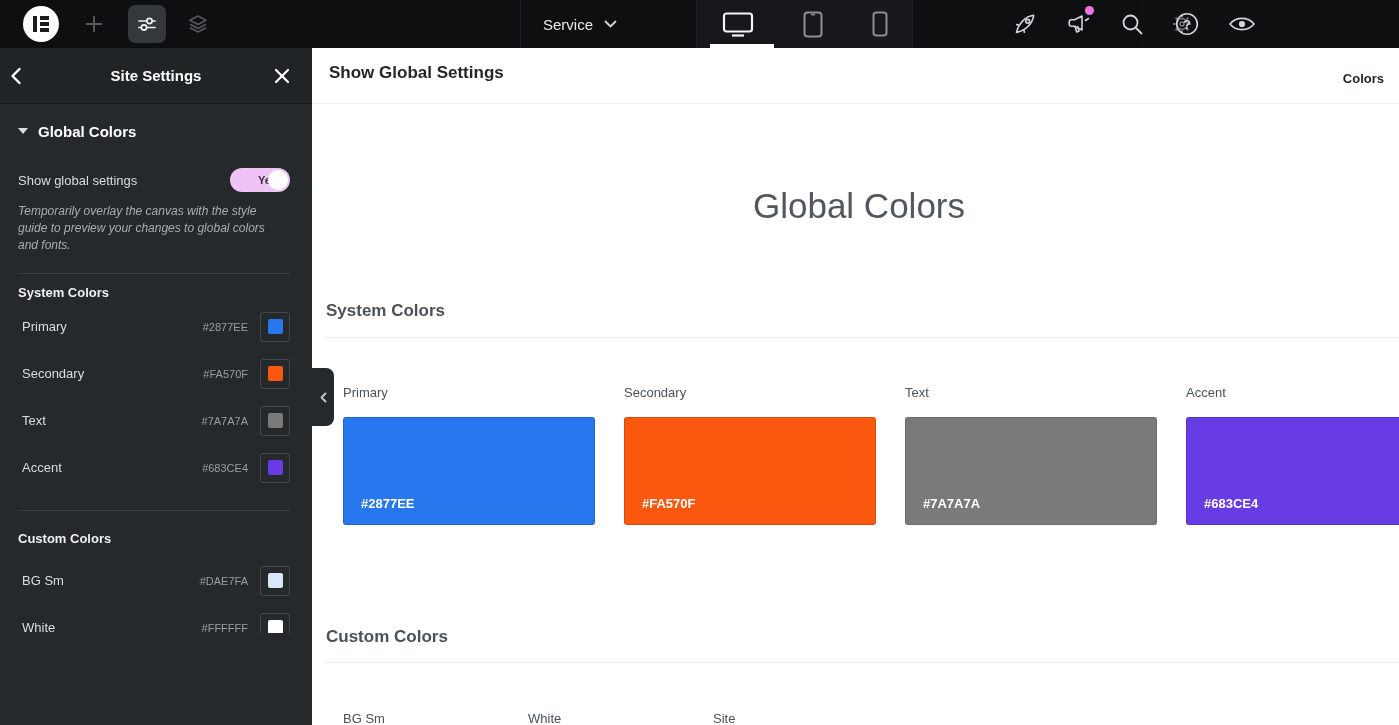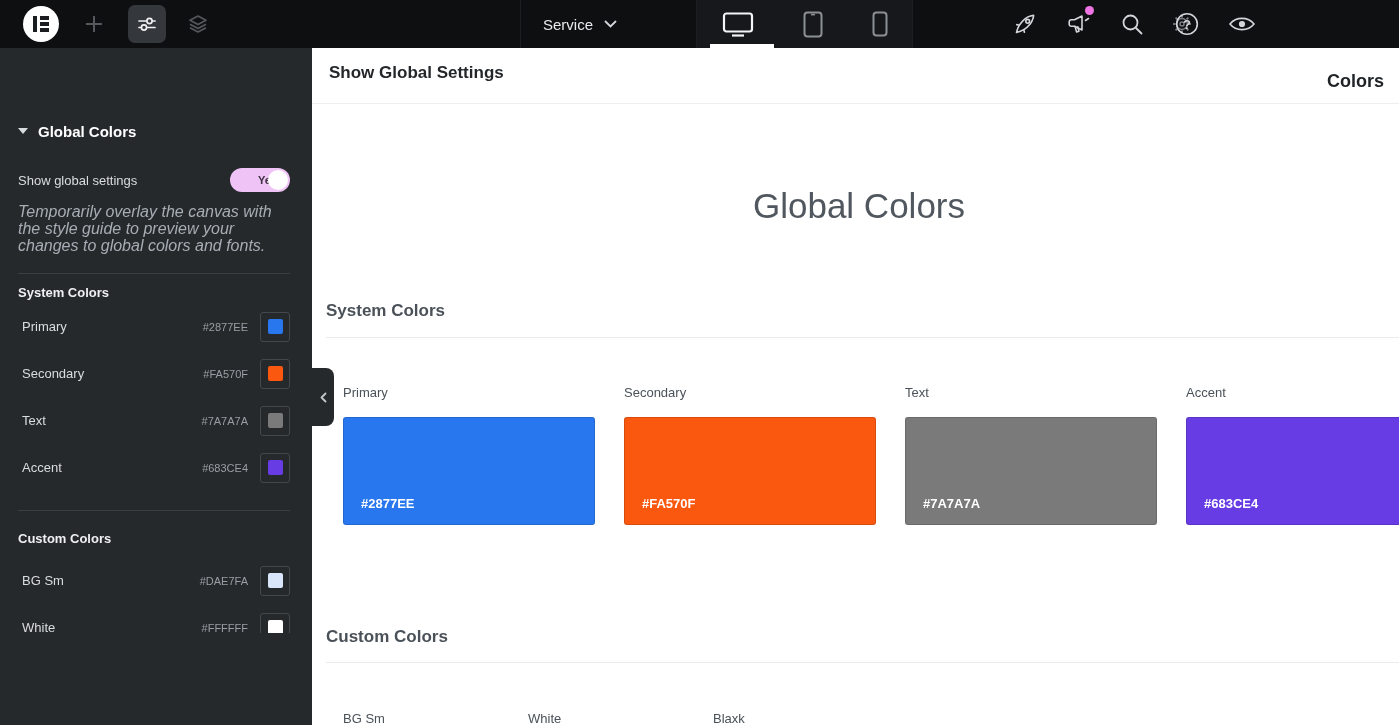--- a/index.html
+++ b/index.html
@@ -43,21 +43,21 @@
   .sb-close { position:absolute; right:10px; top:14px; width:28px; height:28px; border:none; background:transparent; cursor:pointer; }
   .sb-body { position:absolute; left:0; top:56px; width:312px; height:529px; overflow:hidden; padding:0 22px 0 18px; }
   .accordion { display:flex; align-items:center; gap:10px; margin-top:13px; height:28px; border:none; background:transparent; cursor:pointer; }
   .caret { width:0; height:0; border-left:5px solid transparent; border-right:5px solid transparent; border-top:6px solid #d9dcdf; }
   .accordion .acc-label { color:#ffffff; font-size:15px; font-weight:bold; }
   .ctrl-row { display:flex; align-items:center; margin-top:21px; height:28px; }
   .ctrl-label { color:#d9dce0; font-size:13px; }
   .toggle { margin-left:auto; width:60px; height:24px; border-radius:12px; border:none; position:relative; cursor:pointer; display:flex; align-items:center; }
   .toggle-text { font-size:11px; font-weight:bold; color:#3c3040; margin-left:28px; }
   .knob { position:absolute; right:2px; top:2px; width:20px; height:20px; border-radius:50%; background:#ffffff; }
-  .desc { margin-top:9px; width:268px; color:#a6adb4; font-size:16px; font-style:italic; line-height:17px; }
+  .desc { margin-top:9px; width:268px; color:#a6adb4; font-size:12px; font-style:italic; line-height:17px; }
   .sb-div { border:none; border-top:1px solid #3a3e43; margin-top:19px; }
   .sb-sec-title { margin-top:11px; height:18px; color:#eef0f2; font-size:13px; font-weight:bold; }
   .color-row { display:flex; align-items:center; height:47px; }
   .color-row:first-of-type { margin-top:8px; }
   .cr-label { color:#d9dce0; font-size:13px; margin-left:4px; }
   .cr-hex { margin-left:auto; color:#999fa6; font-size:11px; }
   .cr-swatch-btn { margin-left:12px; width:30px; height:30px; border:1px solid #43484e; border-radius:3px;
                    background:transparent; cursor:pointer; display:flex; align-items:center; justify-content:center; }
   .cr-swatch { width:15px; height:15px; border-radius:2px; }
   .mt8 { margin-top:8px; } .mt20 { margin-top:20px; }
@@ -67,21 +67,21 @@
 
   
   .collapse-handle { position:absolute; left:312px; top:368px; width:22px; height:58px; background:#26292c;
                      border:none; border-radius:0 8px 8px 0; cursor:pointer; z-index:15;
                      display:flex; align-items:center; justify-content:center; }
 
   
   .main { position:absolute; left:312px; top:48px; width:1087px; height:677px; background:#ffffff; overflow:hidden; }
   .m-header { position:absolute; left:0; top:0; width:1087px; height:56px; border-bottom:1px solid #eceef0; background:#ffffff; }
   .m-title { position:absolute; left:17px; top:15px; color:#24272a; font-size:17px; font-weight:bold; }
-  .m-right { position:absolute; right:15px; top:23px; color:#1f2326; font-size:18px; font-weight:bold; }
+  .m-right { position:absolute; right:15px; top:23px; color:#1f2326; font-size:13px; font-weight:bold; }
   .big-title { position:absolute; left:0; top:138px; width:1094px; text-align:center;
                color:#50575e; font-size:35px; font-weight:normal; font-family:"Liberation Sans", sans-serif; }
   .sec-h { position:absolute; left:14px; color:#4a5158; font-size:17px; font-weight:bold; }
   .sec-h-sys { top:253px; } .sec-h-cus { top:579px; }
   .sec-div { position:absolute; left:14px; right:-50px; height:1px; background:#e9ebed; }
   .sec-div-sys { top:289px; } .sec-div-cus { top:614px; }
   .cards { position:absolute; left:31px; top:336px; display:flex; gap:29px; }
   .card-col { width:252px; }
   .card-label { color:#4a5158; font-size:13px; line-height:18px; margin-bottom:15px; }
   .card { width:252px; height:108px; border-radius:3px; border:1px solid rgba(0,0,0,0.13); position:relative; }
@@ -214,20 +214,34 @@
         <svg width="28" height="26" viewBox="0 0 28 20" fill="none" stroke="#d2d5d9" stroke-width="1.6">
           <path d="M2 10 C8 2.5, 20 2.5, 26 10 C20 17.5, 8 17.5, 2 10 Z"></path>
           <circle cx="14" cy="10" r="3.1" fill="#d2d5d9" stroke="none"></circle>
         </svg>
       </button>
     </div>
 
   </header>
 
   <aside class="sidebar">
+    <div class="sb-header">
+      <button class="sb-back">
+        <svg width="12" height="18" viewBox="0 0 12 18" fill="none" stroke="#ffffff" stroke-width="2.4" stroke-linecap="round" stroke-linejoin="round">
+            <polyline points="9.5,2 2.5,9 9.5,16"></polyline>
+          </svg>
+      </button>
+      <span class="sb-title">Site Settings</span>
+      <button class="sb-close">
+        <svg width="16" height="16" viewBox="0 0 16 16" stroke="#ffffff" stroke-width="2.2" stroke-linecap="round">
+            <line x1="2" y1="2" x2="14" y2="14"></line>
+            <line x1="14" y1="2" x2="2" y2="14"></line>
+          </svg>
+      </button>
+    </div>
 
     <div class="sb-body">
       <button class="accordion">
         <span class="caret"></span>
         <span class="acc-label">Global Colors</span>
       </button>
 
       <div class="ctrl-row">
         <span class="ctrl-label">Show global settings</span>
         <button class="toggle" style="background: rgb(240, 195, 246);">
@@ -334,16 +348,16 @@
         </div>
       </div>
     </div>
 
     <h3 class="sec-h sec-h-cus">Custom Colors</h3>
     <div class="sec-div sec-div-cus"></div>
 
     <div class="cus-labels">
       <span>BG Sm</span>
       <span>White</span>
-      <span>Blaxk</span>
+      <span>Site</span>
     </div>
   </main>
 </div>
 
 </body></html>

